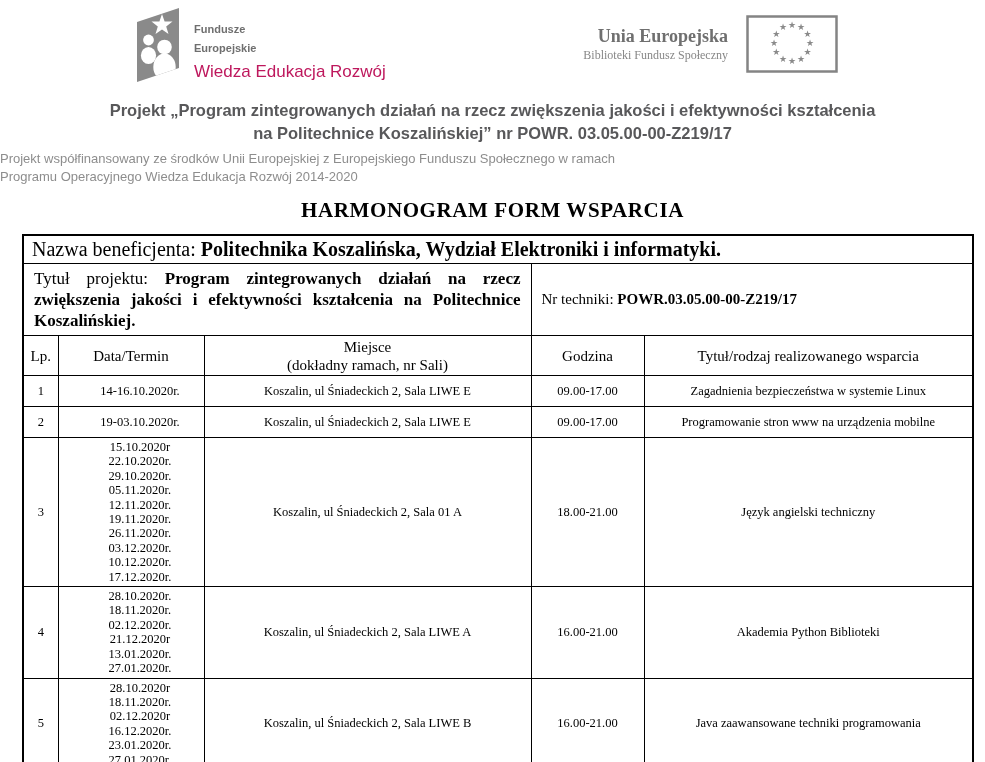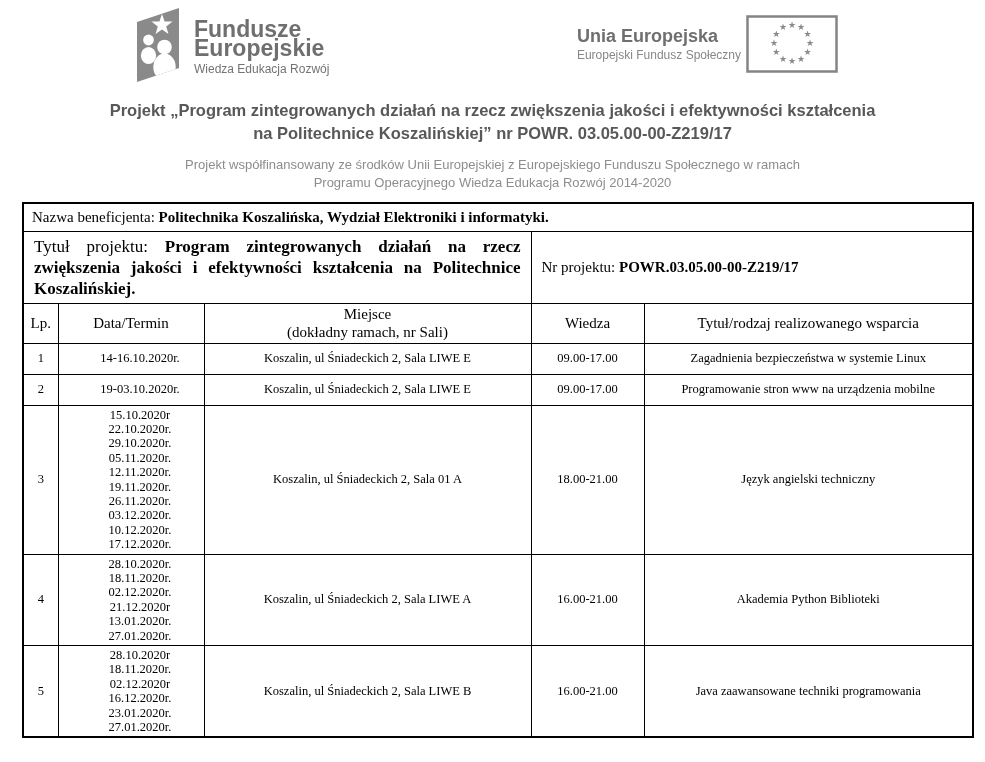--- a/index.html
+++ b/index.html
@@ -11,41 +11,41 @@
     background: #ffffff;
     font-family: "Liberation Serif", "DejaVu Serif", serif;
     color: #000;
     overflow: hidden;
   }
 
   
   .logos { position: relative; height: 92px; }
   .fe-flag { position: absolute; left: 135px; top: 6px; }
   .fe-text { position: absolute; left: 194px; top: 20px; font-family: "Liberation Sans", "DejaVu Sans", sans-serif; }
-  .fe-title { font-size: 23px; font-weight: bold; line-height: 19px; color: #6f6f6f; white-space: pre-line; }
-  .fe-sub { margin-top: 4px; font-size: 12px; color: #737373; }
-  .ue-text { position: absolute; right: 244px; top: 26px; font-family: Liberation Sans, sans-serif; }
+  .fe-title { font-size: 11px; font-weight: bold; line-height: 19px; color: #6f6f6f; white-space: pre-line; }
+  .fe-sub { margin-top: 4px; font-size: 17px; color: #be185d; }
+  .ue-text { position: absolute; right: 257px; top: 26px; text-align: right; font-family: Liberation Serif, serif; }
   .ue-title { font-size: 18px; font-weight: 600; color: #6f6f6f; line-height: 20px; }
   .ue-sub { margin-top: 2px; font-size: 12px; color: #878787; }
   .eu-flag { position: absolute; left: 746px; top: 15px; }
 
   
   .project-bold {
     margin-top: 7px;
     text-align: center;
     font-family: "Liberation Sans", "DejaVu Sans", sans-serif;
     font-weight: bold;
     font-size: 16.5px;
     line-height: 22.5px;
     color: #58585a;
     white-space: pre-line;
   }
   .cofinance {
-    margin-top: 12px;
-    text-align: center;
+    margin-top: 6px;
+    text-align: left;
     font-family: "Liberation Sans", "DejaVu Sans", sans-serif;
     font-size: 13px;
     line-height: 17.5px;
     color: #8d8d8d;
     white-space: pre-line;
   }
 
   
   .page-title {
     margin-top: 13px;
@@ -62,21 +62,21 @@
     width: 950px;
     border-collapse: collapse;
     table-layout: fixed;
     border: 2px solid #000;
   }
   table.schedule td, table.schedule th {
     border: 1px solid #000;
     vertical-align: middle;
   }
   tr.row-benef { height: 28px; }
-  tr.row-benef td { font-size: 15px; padding: 2px 8px; text-align: left; }
+  tr.row-benef td { font-size: 20px; padding: 2px 8px; text-align: left; }
   tr.row-tytul { height: 62px; }
   td.cell-tytul { font-size: 17px; padding: 4px 10px; text-align: justify; line-height: 21px; }
   td.cell-nr { font-size: 15px; padding: 4px 10px; text-align: left; }
   tr.row-head { height: 40px; }
   tr.row-head th { font-weight: normal; font-size: 15px; text-align: center; white-space: pre-line; line-height: 18px; }
   tr.row-data td { font-size: 12.5px; text-align: center; }
   tr.r1, tr.r2 { height: 31px; }
   tr.r3 { height: 146px; }
   tr.r4 { height: 89px; }
   tr.r5 { height: 83px; }
@@ -113,21 +113,21 @@
     </svg>
 
     <div class="fe-text">
       <div class="fe-title">Fundusze
 Europejskie</div>
       <div class="fe-sub">Wiedza Edukacja Rozwój</div>
     </div>
 
     <div class="ue-text">
       <div class="ue-title">Unia Europejska</div>
-      <div class="ue-sub">Europejski Fundusz Społeczny</div>
+      <div class="ue-sub">Biblioteki Fundusz Społeczny</div>
     </div>
 
     <svg class="eu-flag" width="92" height="58" viewBox="0 0 92 58">
       <rect x="1.5" y="1.5" width="89" height="55" fill="#ffffff" stroke="#848484" stroke-width="2.5"></rect>
       <g fill="#8a8a8a" font-family="DejaVu Sans, sans-serif" font-size="9" text-anchor="middle">
         <text x="46" y="13">★</text>
         <text x="55" y="15.4">★</text>
         <text x="61.6" y="22">★</text>
         <text x="64" y="31">★</text>
         <text x="61.6" y="40">★</text>
@@ -141,46 +141,47 @@
       </g>
     </svg>
   </div>
 
   <div class="project-bold">Projekt „Program zintegrowanych działań na rzecz zwiększenia jakości i efektywności kształcenia
 na Politechnice Koszalińskiej” nr POWR. 03.05.00-00-Z219/17</div>
 
   <div class="cofinance">Projekt współfinansowany ze środków Unii Europejskiej z Europejskiego Funduszu Społecznego w ramach
 Programu Operacyjnego Wiedza Edukacja Rozwój 2014-2020</div>
 
+  <div class="page-title">HARMONOGRAM FORM WSPARCIA</div>
 
   <table class="schedule">
     <colgroup>
       <col style="width:35px">
       <col style="width:146px">
       <col style="width:327px">
       <col style="width:113px">
       <col style="width:329px">
     </colgroup>
 
     <tbody>
         <tr class="row-benef">
       <td colspan="5"><span>Nazwa beneficjenta: </span><b>Politechnika Koszalińska, Wydział Elektroniki i informatyki.</b></td>
     </tr>
 
     <tr class="row-tytul">
       <td colspan="3" class="cell-tytul"><span>Tytuł projektu: </span><b>Program zintegrowanych działań na rzecz zwiększenia jakości i efektywności kształcenia na Politechnice Koszalińskiej.</b></td>
-      <td colspan="2" class="cell-nr"><span>Nr projektu: </span><b>POWR.03.05.00-00-Z219/17</b></td>
+      <td colspan="2" class="cell-nr"><span>Nr techniki: </span><b>POWR.03.05.00-00-Z219/17</b></td>
     </tr>
 
     <tr class="row-head">
       <th>Lp.</th>
       <th>Data/Termin</th>
       <th>Miejsce
 (dokładny ramach, nr Sali)</th>
-      <th>Wiedza</th>
+      <th>Godzina</th>
       <th>Tytuł/rodzaj realizowanego wsparcia</th>
     </tr>
 
     <tr class="row-data r1">
       <td class="c-lp">1</td>
       <td class="c-dates">14-16.10.2020r.</td>
       <td class="c-place">Koszalin, ul Śniadeckich 2, Sala LIWE E</td>
       <td class="c-time">09.00-17.00</td>
       <td class="c-title">Zagadnienia bezpieczeństwa w systemie Linux</td>
     </tr>

